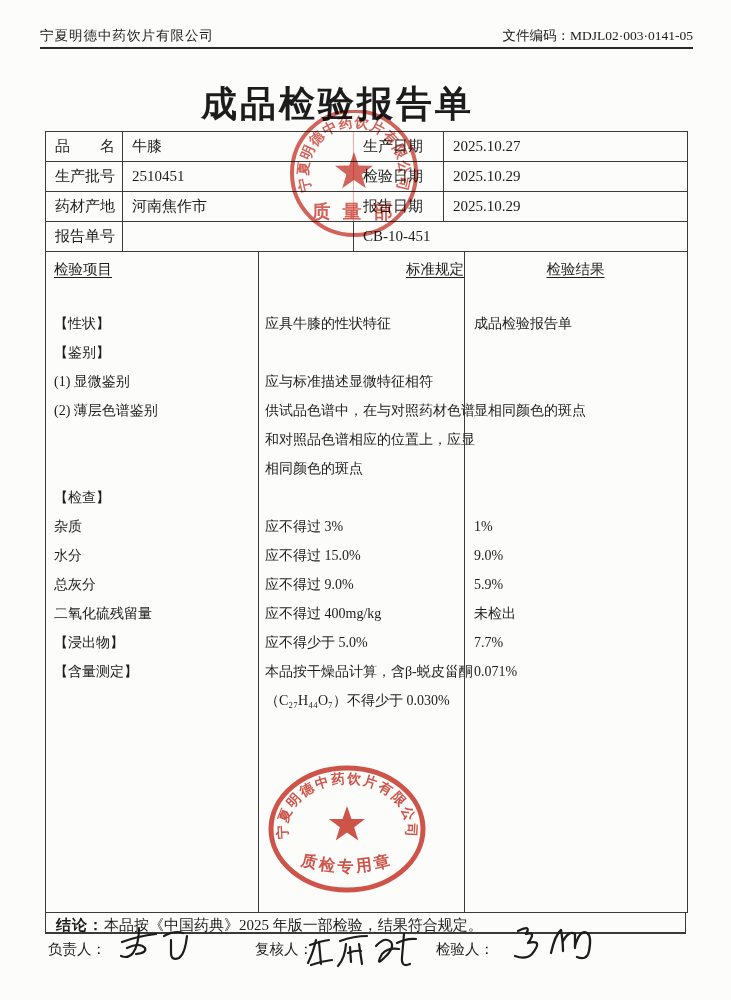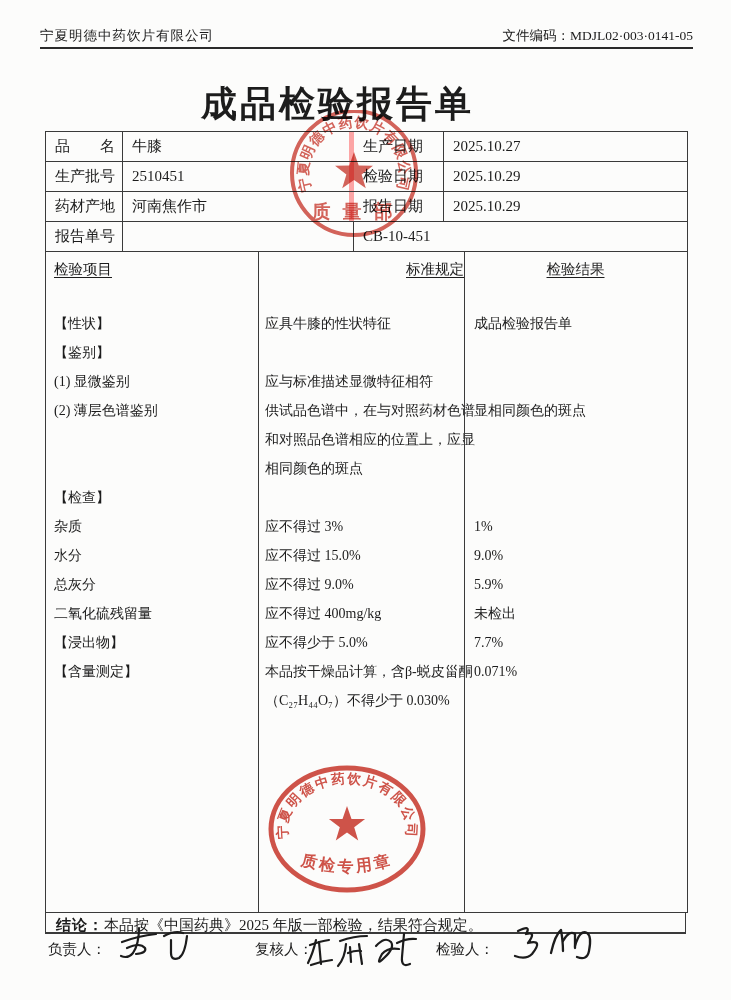--- a/index.html
+++ b/index.html
@@ -18,21 +18,21 @@
 
   .doc-title { left:0; top:80px; width:675px; text-align:center;
                font-size:36px; font-weight:bold; letter-spacing:3px; }
 
   
   .info-table { left:45px; top:131px; width:641px; border:1px solid #3a3a3a; font-size:15px; }
   .irow { display:flex; height:29px; line-height:29px; border-bottom:1px solid #3a3a3a; }
   .irow.last { border-bottom:none; }
   .ic { padding-left:9px; box-sizing:border-box; white-space:nowrap; overflow:hidden; }
   .il  { width:77px;  border-right:1px solid #3a3a3a; }
-  .iv  { width:231px; border-right:5px solid #fca5a5; }
+  .iv  { width:231px; border-right:1px solid #fca5a5; }
   .il2 { width:90px;  border-right:1px solid #3a3a3a; }
   .iv2 { flex:1; }
   .imid{ width:231px; border-right:1px solid #3a3a3a; }
   .ispan { flex:1; }
 
   
   .main-table { left:45px; top:251px; width:641px; height:660px;
                 border:1px solid #3a3a3a; font-size:14px; box-sizing:content-box; }
   .vline { position:absolute; top:0; bottom:0; width:0; border-left:1px solid #3a3a3a; }
   .vline.v1 { left:212px; }

